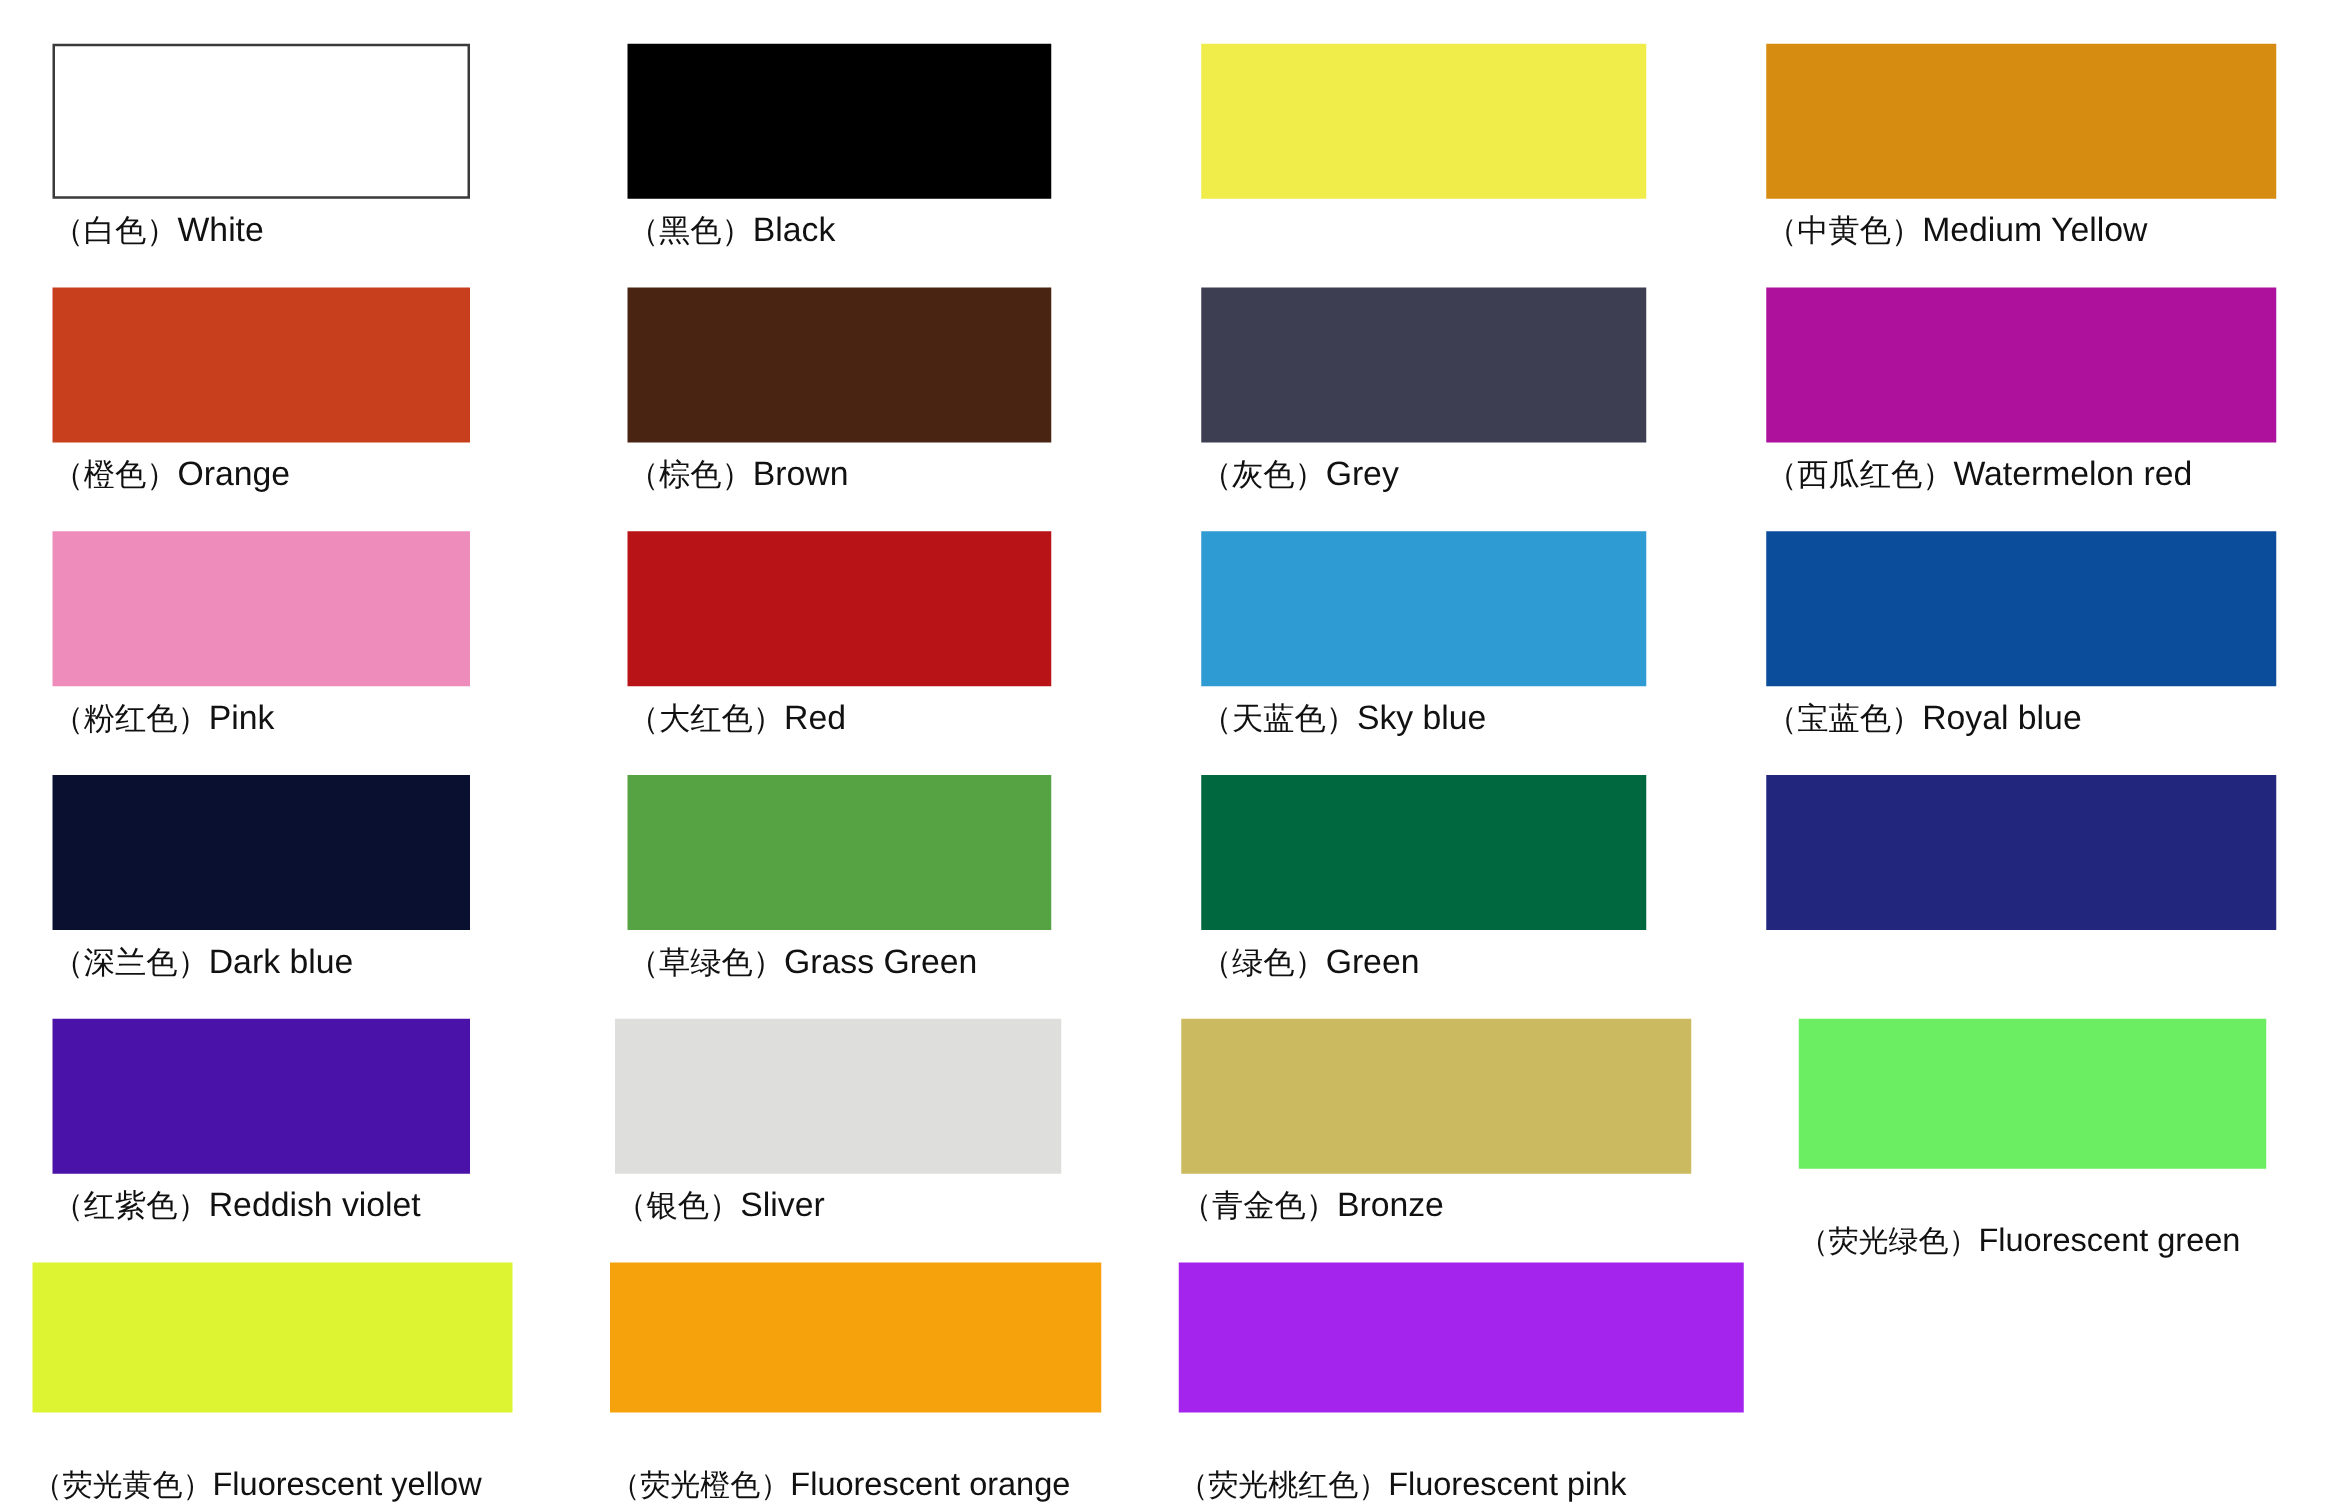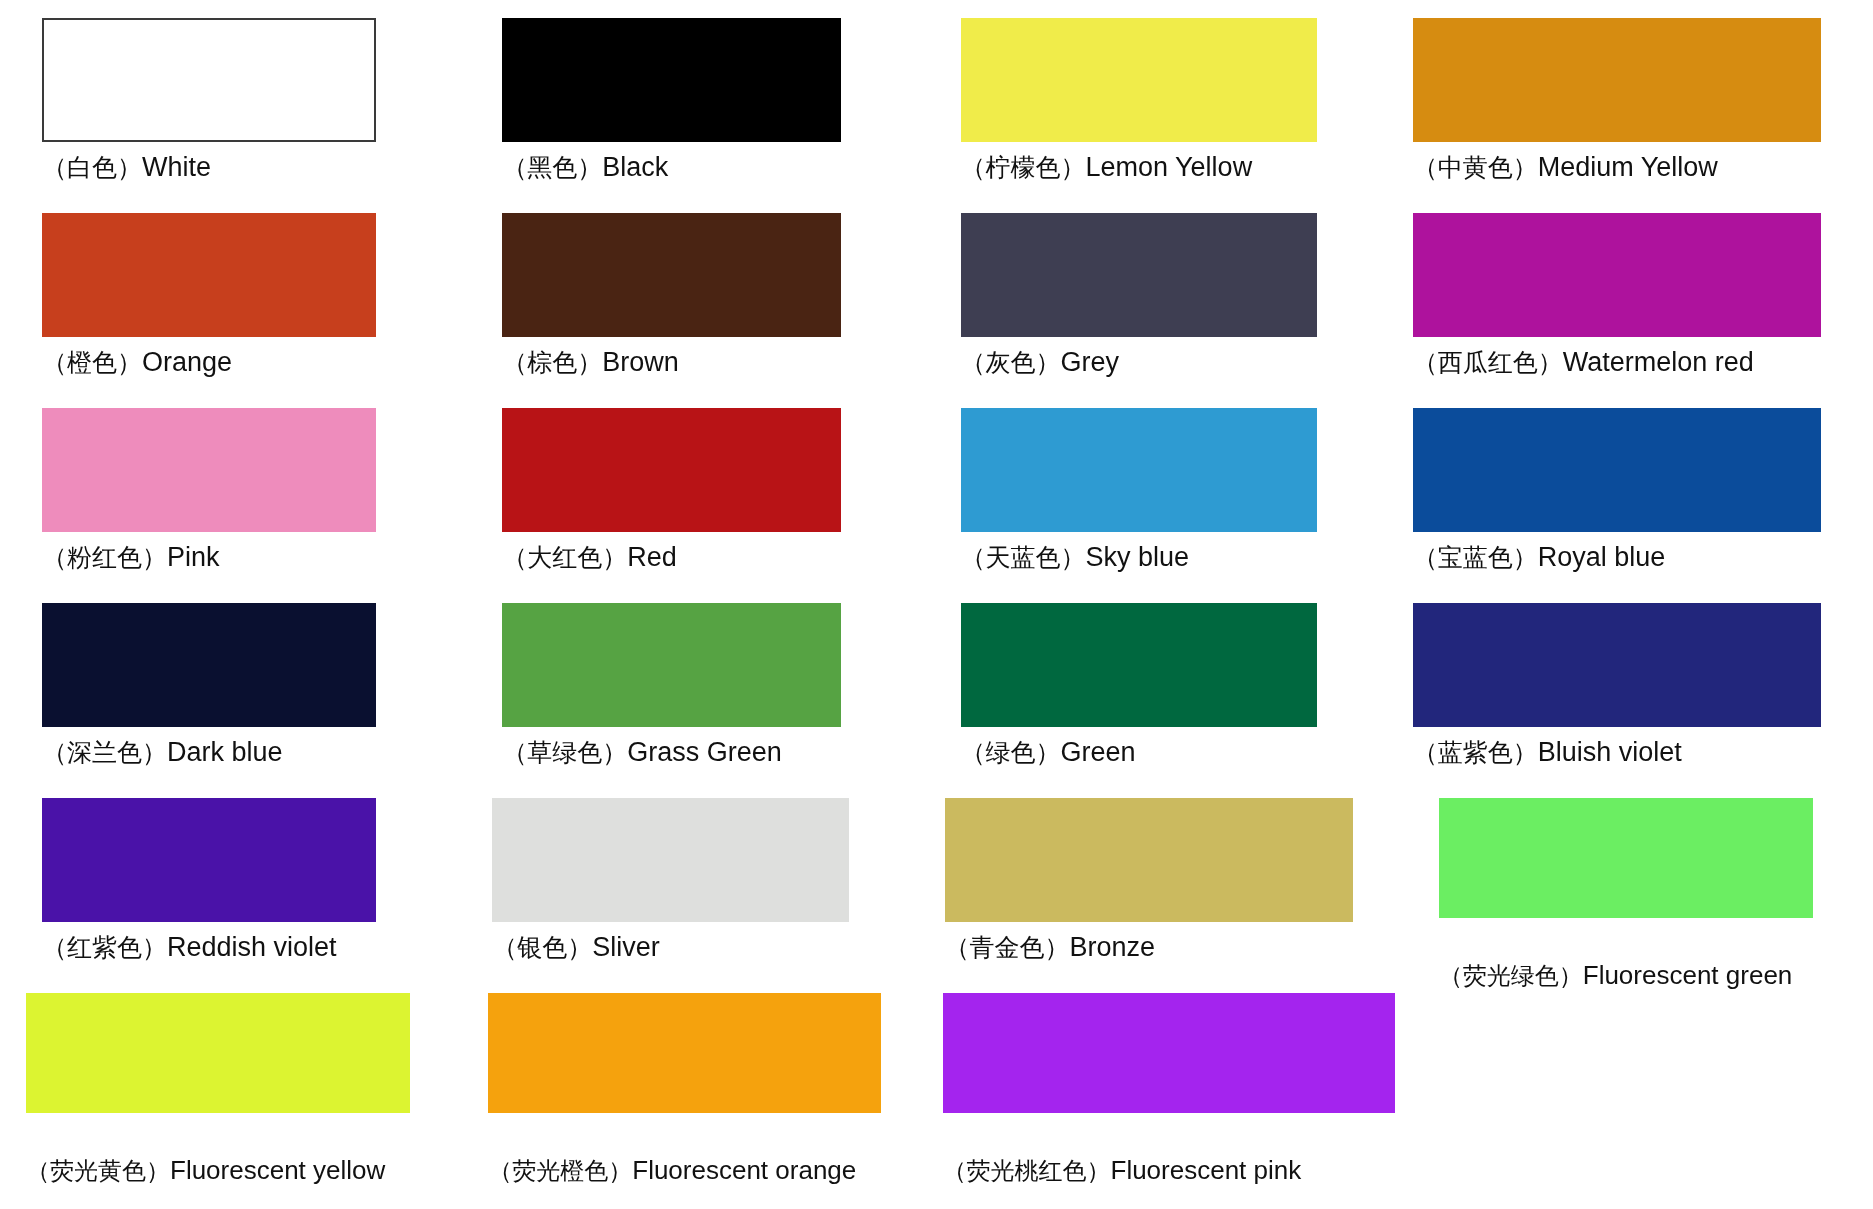--- a/index.html
+++ b/index.html
@@ -12,21 +12,21 @@
     height: 1209px;
     font-family: "Liberation Sans", "DejaVu Sans", sans-serif;
     overflow: hidden;
   }
 
   #color-chart {
     position: relative;
     width: 1873px;
     height: 870px;
     box-sizing: border-box;
-    padding: 18px 0 0 0;
+    padding: 35px 0 0 0;
     background: #ffffff;
   }
 
   .chart-grid {
     display: grid;
     grid-template-columns: repeat(4, 1fr);
     grid-template-rows: repeat(6, 195px);
     column-gap: 0px;
     row-gap: 0px;
     width: 1873px;
@@ -95,21 +95,20 @@
       <div class="swatch-cell col-0 row-0">
         <div class="swatch-chip outlined" title="White" style="background-color: rgb(255, 255, 255);"></div>
         <div class="swatch-label"><span class="cn">（白色）</span><span class="en">White</span></div>
       </div>
       <div class="swatch-cell col-1 row-0">
         <div class="swatch-chip" title="Black" style="background-color: rgb(0, 0, 0);"></div>
         <div class="swatch-label"><span class="cn">（黑色）</span><span class="en">Black</span></div>
       </div>
       <div class="swatch-cell col-2 row-0">
         <div class="swatch-chip" title="Lemon Yellow" style="background-color: rgb(240, 236, 74);"></div>
-        <div class="swatch-label"><span class="cn">（柠檬色）</span><span class="en">Lemon Yellow</span></div>
       </div>
       <div class="swatch-cell col-3 row-0">
         <div class="swatch-chip" title="Medium Yellow" style="background-color: rgb(214, 140, 17);"></div>
         <div class="swatch-label"><span class="cn">（中黄色）</span><span class="en">Medium Yellow</span></div>
       </div>
       <div class="swatch-cell col-0 row-1">
         <div class="swatch-chip" title="Orange" style="background-color: rgb(199, 63, 29);"></div>
         <div class="swatch-label"><span class="cn">（橙色）</span><span class="en">Orange</span></div>
       </div>
       <div class="swatch-cell col-1 row-1">
@@ -147,21 +146,20 @@
       <div class="swatch-cell col-1 row-3">
         <div class="swatch-chip" title="Grass Green" style="background-color: rgb(86, 163, 67);"></div>
         <div class="swatch-label"><span class="cn">（草绿色）</span><span class="en">Grass Green</span></div>
       </div>
       <div class="swatch-cell col-2 row-3">
         <div class="swatch-chip" title="Green" style="background-color: rgb(0, 104, 63);"></div>
         <div class="swatch-label"><span class="cn">（绿色）</span><span class="en">Green</span></div>
       </div>
       <div class="swatch-cell col-3 row-3">
         <div class="swatch-chip" title="Bluish violet" style="background-color: rgb(34, 38, 124);"></div>
-        <div class="swatch-label"><span class="cn">（蓝紫色）</span><span class="en">Bluish violet</span></div>
       </div>
       <div class="swatch-cell col-0 row-4">
         <div class="swatch-chip" title="Reddish violet" style="background-color: rgb(74, 18, 168);"></div>
         <div class="swatch-label"><span class="cn">（红紫色）</span><span class="en">Reddish violet</span></div>
       </div>
       <div class="swatch-cell col-2 row-4">
         <div class="swatch-chip" title="Sliver" style="background-color: rgb(222, 223, 221);"></div>
         <div class="swatch-label"><span class="cn">（银色）</span><span class="en">Sliver</span></div>
       </div>
       <div class="swatch-cell col-3 row-4">

